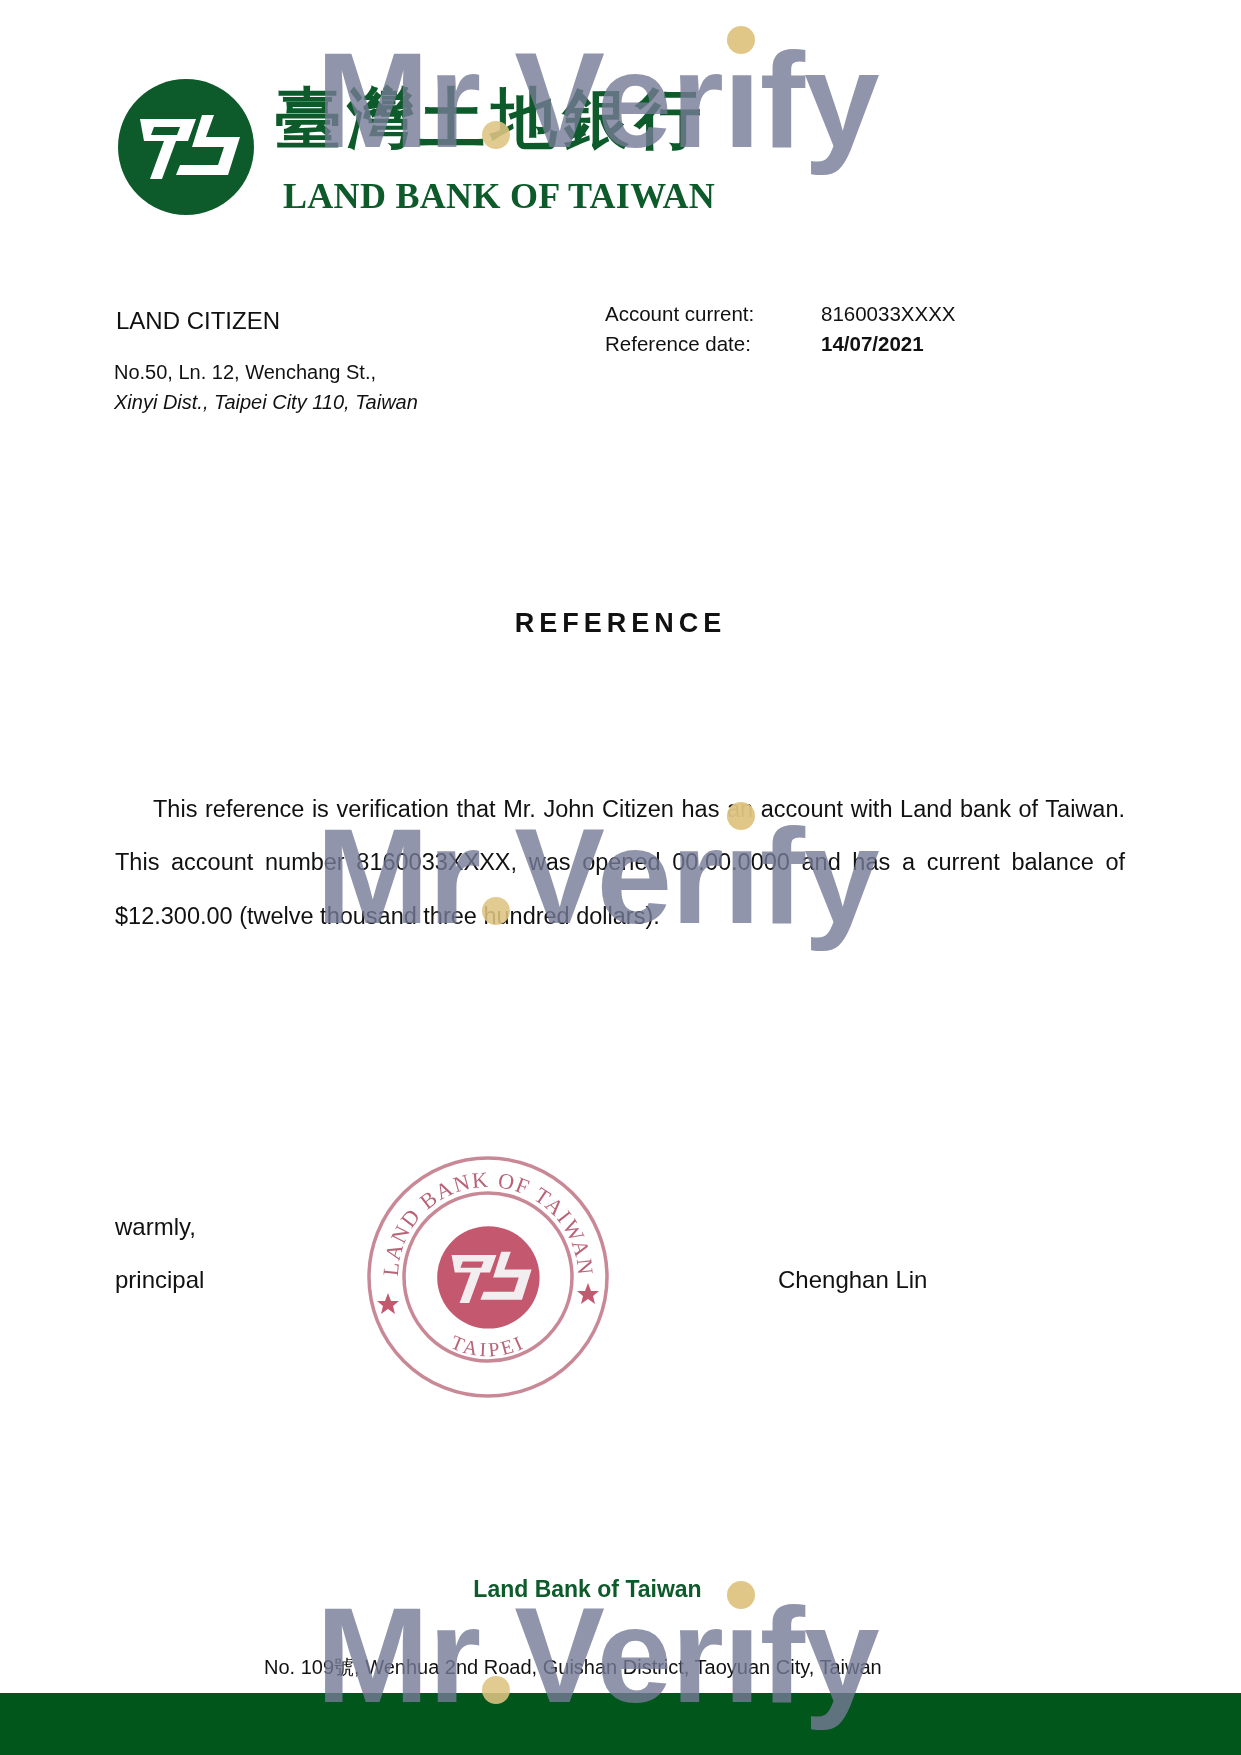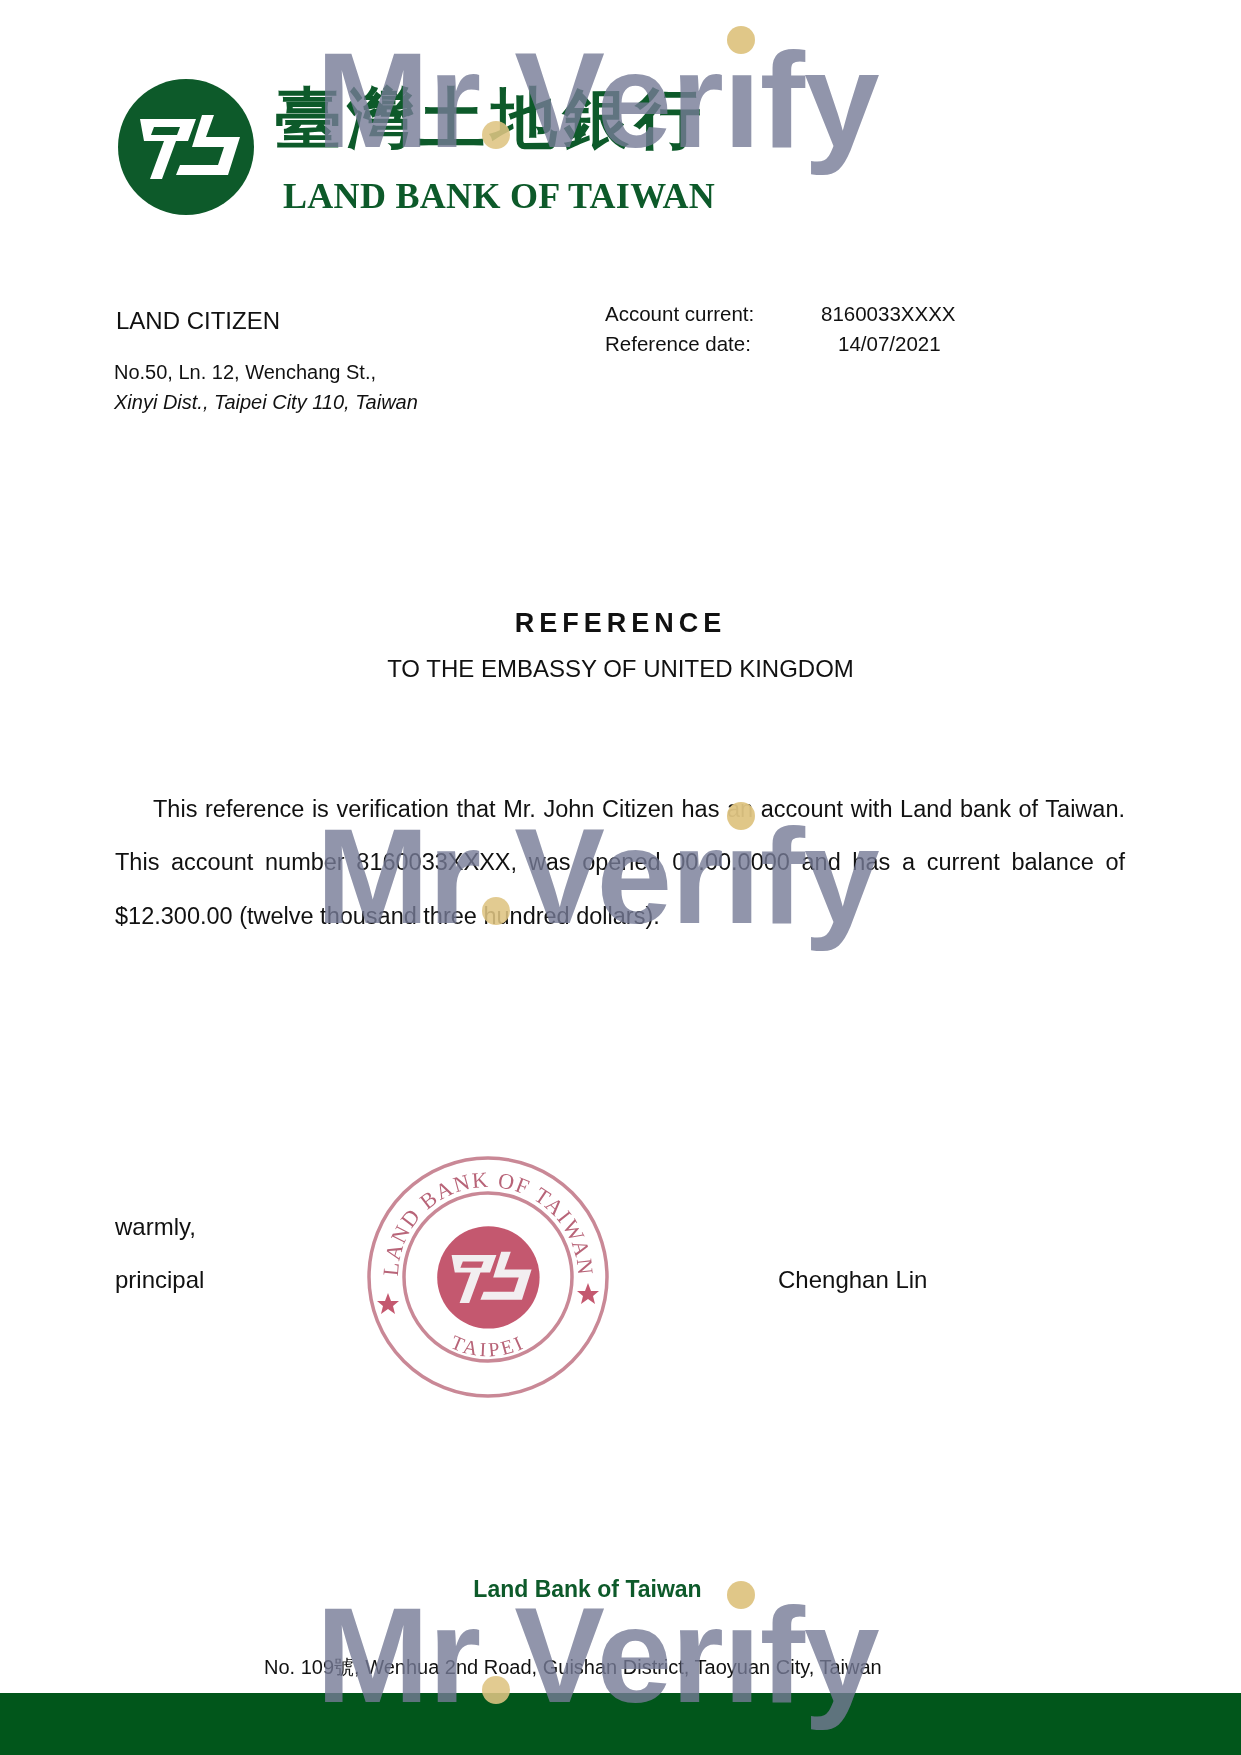--- a/index.html
+++ b/index.html
@@ -17,21 +17,21 @@
     .addr-name { position: absolute; left: 116px; top: 307px; font-size: 24px; }
     .addr-line { position: absolute; left: 114px; font-size: 20px; }
     .addr-line.l1 { top: 361px; }
     .addr-line.l2 { top: 391px; font-style: italic; }
 
     
     .info-row { position: absolute; left: 605px; font-size: 20.5px; white-space: nowrap; }
     .info-row.r1 { top: 302px; }
     .info-row.r2 { top: 332px; }
     .info-label { display: inline-block; width: 216px; }
-    .info-row.r2 .info-value { margin-left: 17px; }
+    .info-row.r2 .info-value { margin-left: 0; font-weight: bold; }
 
     
     .doc-title { position: absolute; left: 0; width: 1241px; top: 608px; text-align: center; font-weight: bold; font-size: 27px; letter-spacing: 5px; }
     .doc-subtitle { position: absolute; left: 0; width: 1241px; top: 655px; text-align: center; font-size: 24px; }
 
     
     .body-text { position: absolute; left: 115px; width: 1010px; top: 783px; font-size: 23.5px; line-height: 53.3px; text-align: justify; }
     .body-text p { text-indent: 38px; }
     .body-text p + p { text-indent: 32px; }
 
@@ -77,21 +77,20 @@
   <div class="addr-line l2">Xinyi Dist., Taipei City 110, Taiwan</div>
 
   <div class="info-row r1">
     <span class="info-label">Account current:</span><span class="info-value">8160033XXXX</span>
   </div>
   <div class="info-row r2">
     <span class="info-label">Reference date:</span><span class="info-value">14/07/2021</span>
   </div>
 
   <div class="doc-title">REFERENCE</div>
-  <div class="doc-subtitle">TO THE EMBASSY OF UNITED KINGDOM</div>
 
   <div class="body-text">
     <p>This reference is verification that Mr. John Citizen has an account with Land bank of Taiwan. This account number 8160033XXXX, was opened 00.00.0000 and has a current balance of $12.300.00 (twelve thousand three hundred dollars).</p>
   </div>
 
   <div class="sig-closing">warmly,</div>
   <div class="sig-role">principal</div>
   <div class="sig-name">Chenghan Lin</div>
 
   <svg class="stamp" viewBox="0 0 248 248">

